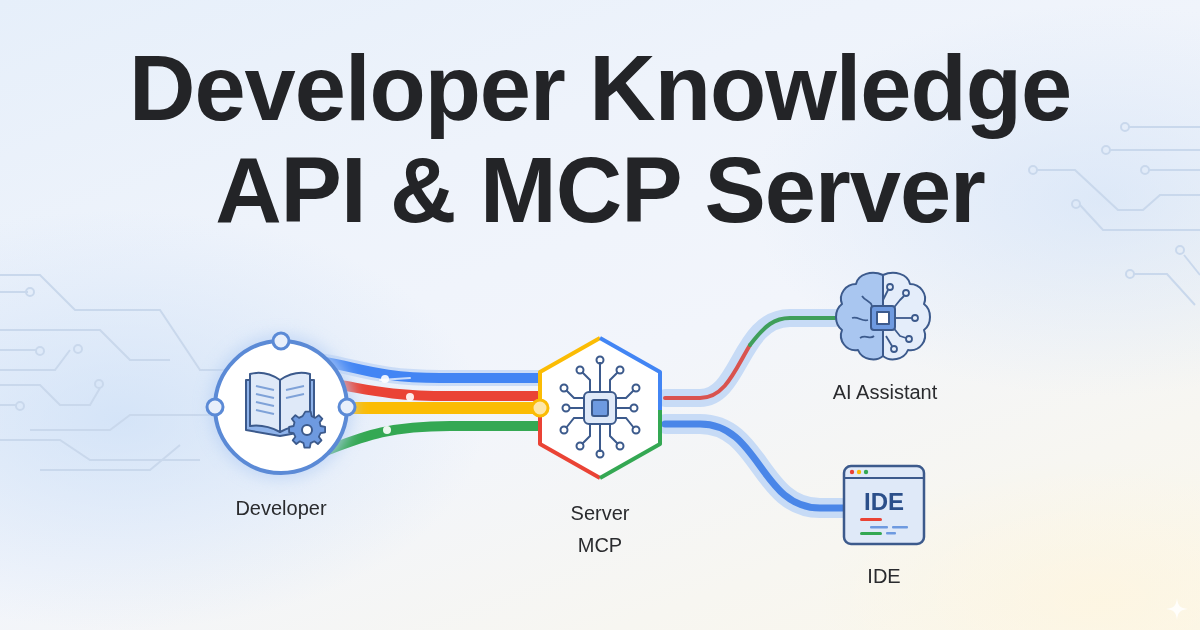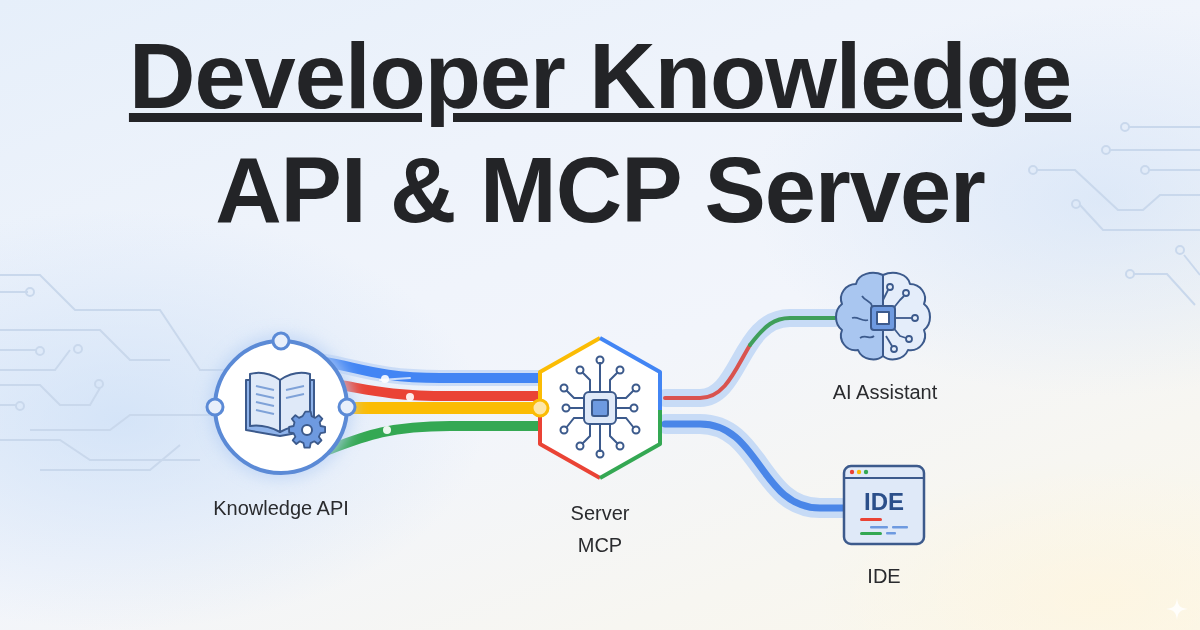--- a/index.html
+++ b/index.html
@@ -15,21 +15,21 @@
       radial-gradient(ellipse 500px 280px at 1100px 200px, rgba(200,220,245,0.5), transparent 70%),
       radial-gradient(ellipse 400px 200px at 1100px 600px, rgba(255,245,220,0.6), transparent 70%);
     pointer-events: none;
   }
   svg.layer { position: absolute; left: 0; top: 0; }
   .title {
     position: absolute; left: 0; width: 1200px; text-align: center;
     color: #232427; font-weight: 700; letter-spacing: -1px;
     font-size: 92px; line-height: 100px;
   }
-  .title.l1 { top: 26px; text-decoration: underline; }
+  .title.l1 { top: 38px; }
   .title.l2 { top: 140px; }
   .label {
     position: absolute; text-align: center; color: #2a2b2e;
     font-size: 20px; line-height: 32px;
   }
   .sparkle {
     position: absolute; right: 12px; bottom: 10px; width: 22px; height: 22px;
   }
 </style>
 </head>
@@ -202,21 +202,21 @@
     <text x="884" y="510" text-anchor="middle" font-family="Liberation Sans, sans-serif" font-weight="700" font-size="24" fill="#2b4f8a">IDE</text>
     <rect x="860" y="518" width="22" height="3" rx="1.5" fill="#ea4335"></rect>
     <rect x="870" y="526" width="18" height="2.5" rx="1" fill="#6e9ae0"></rect>
     <rect x="892" y="526" width="16" height="2.5" rx="1" fill="#6e9ae0"></rect>
     <rect x="860" y="532" width="22" height="3" rx="1.5" fill="#34a853"></rect>
     <rect x="886" y="532" width="10" height="2.5" rx="1" fill="#6e9ae0"></rect>
   </g>
 </svg>
 
 <div class="label" style="left:181px; top:492px; width:200px;">
-  <div>Knowledge API</div>
+  <div>Developer</div>
 </div>
 <div class="label" style="left:520px; top:497px; width:160px;">
   <div>Server</div>
   <div>MCP</div>
 </div>
 <div class="label" style="left:790px; top:376px; width:190px;">AI Assistant</div>
 <div class="label" style="left:834px; top:560px; width:100px;">IDE</div>
 
 <svg class="sparkle" viewBox="0 0 22 22">
   <path d="M11 0 C12 8, 14 10, 22 11 C14 12, 12 14, 11 22 C10 14, 8 12, 0 11 C8 10, 10 8, 11 0 Z" fill="#ffffff" opacity="0.85"></path>

